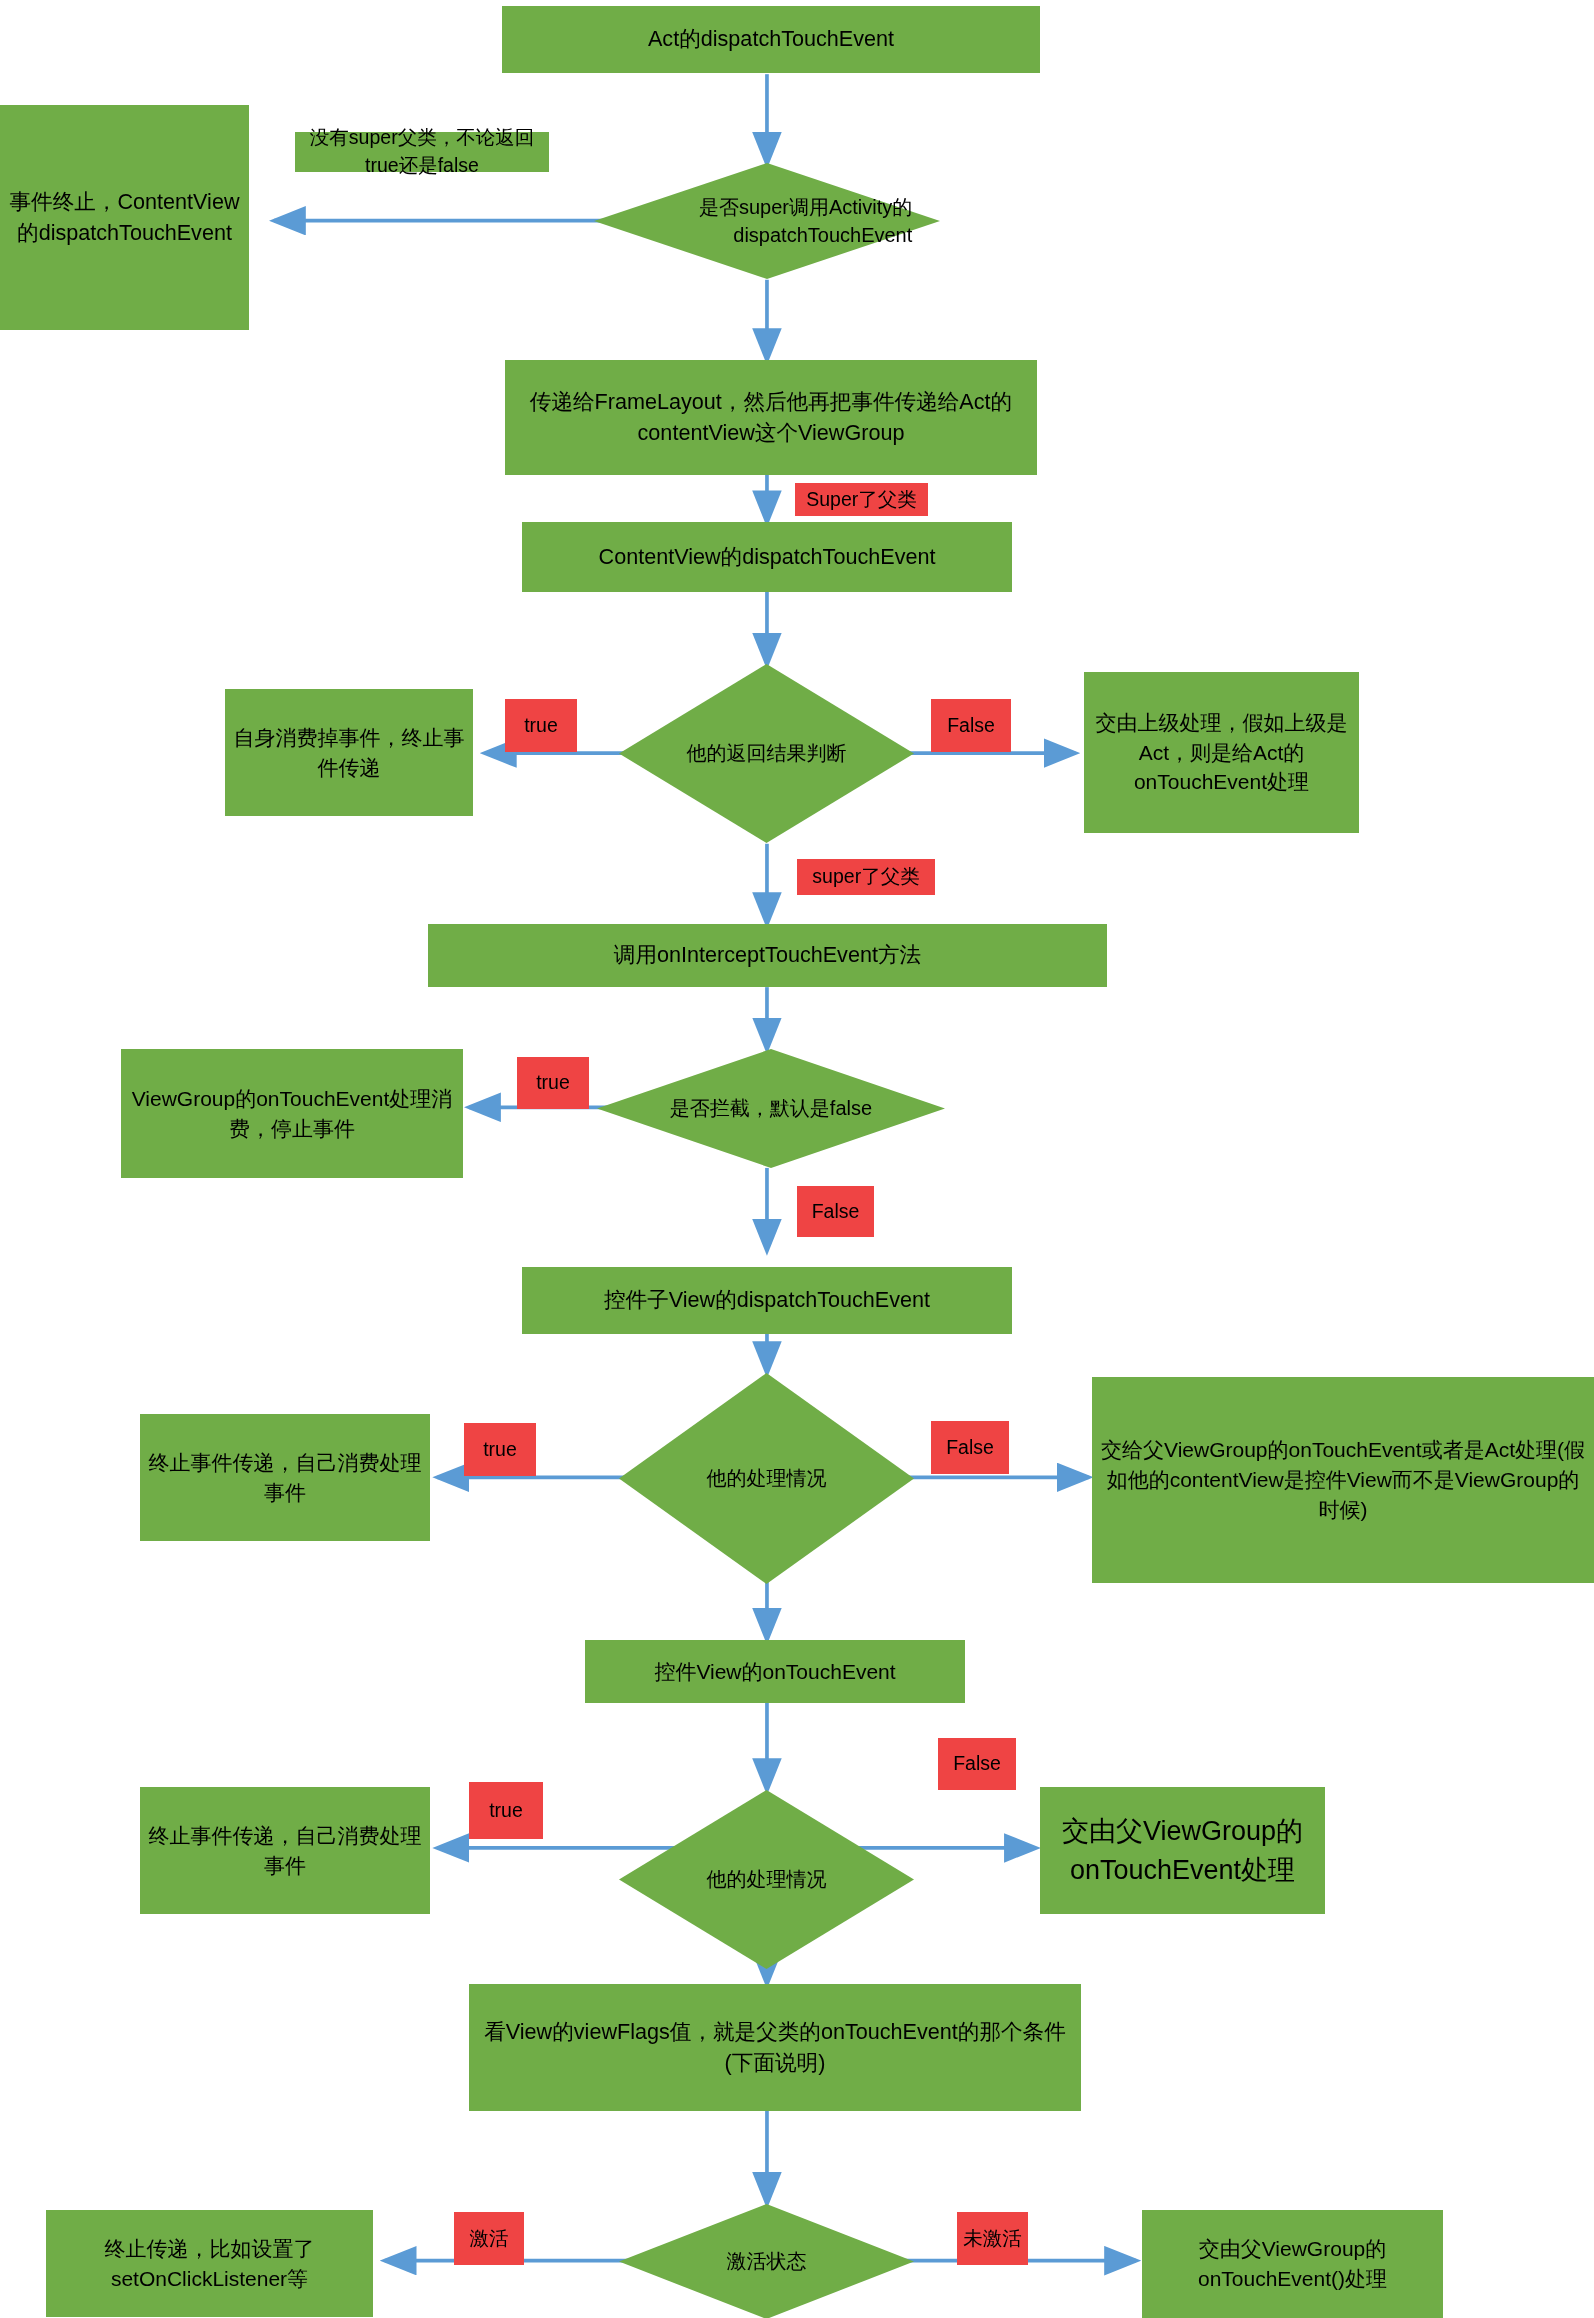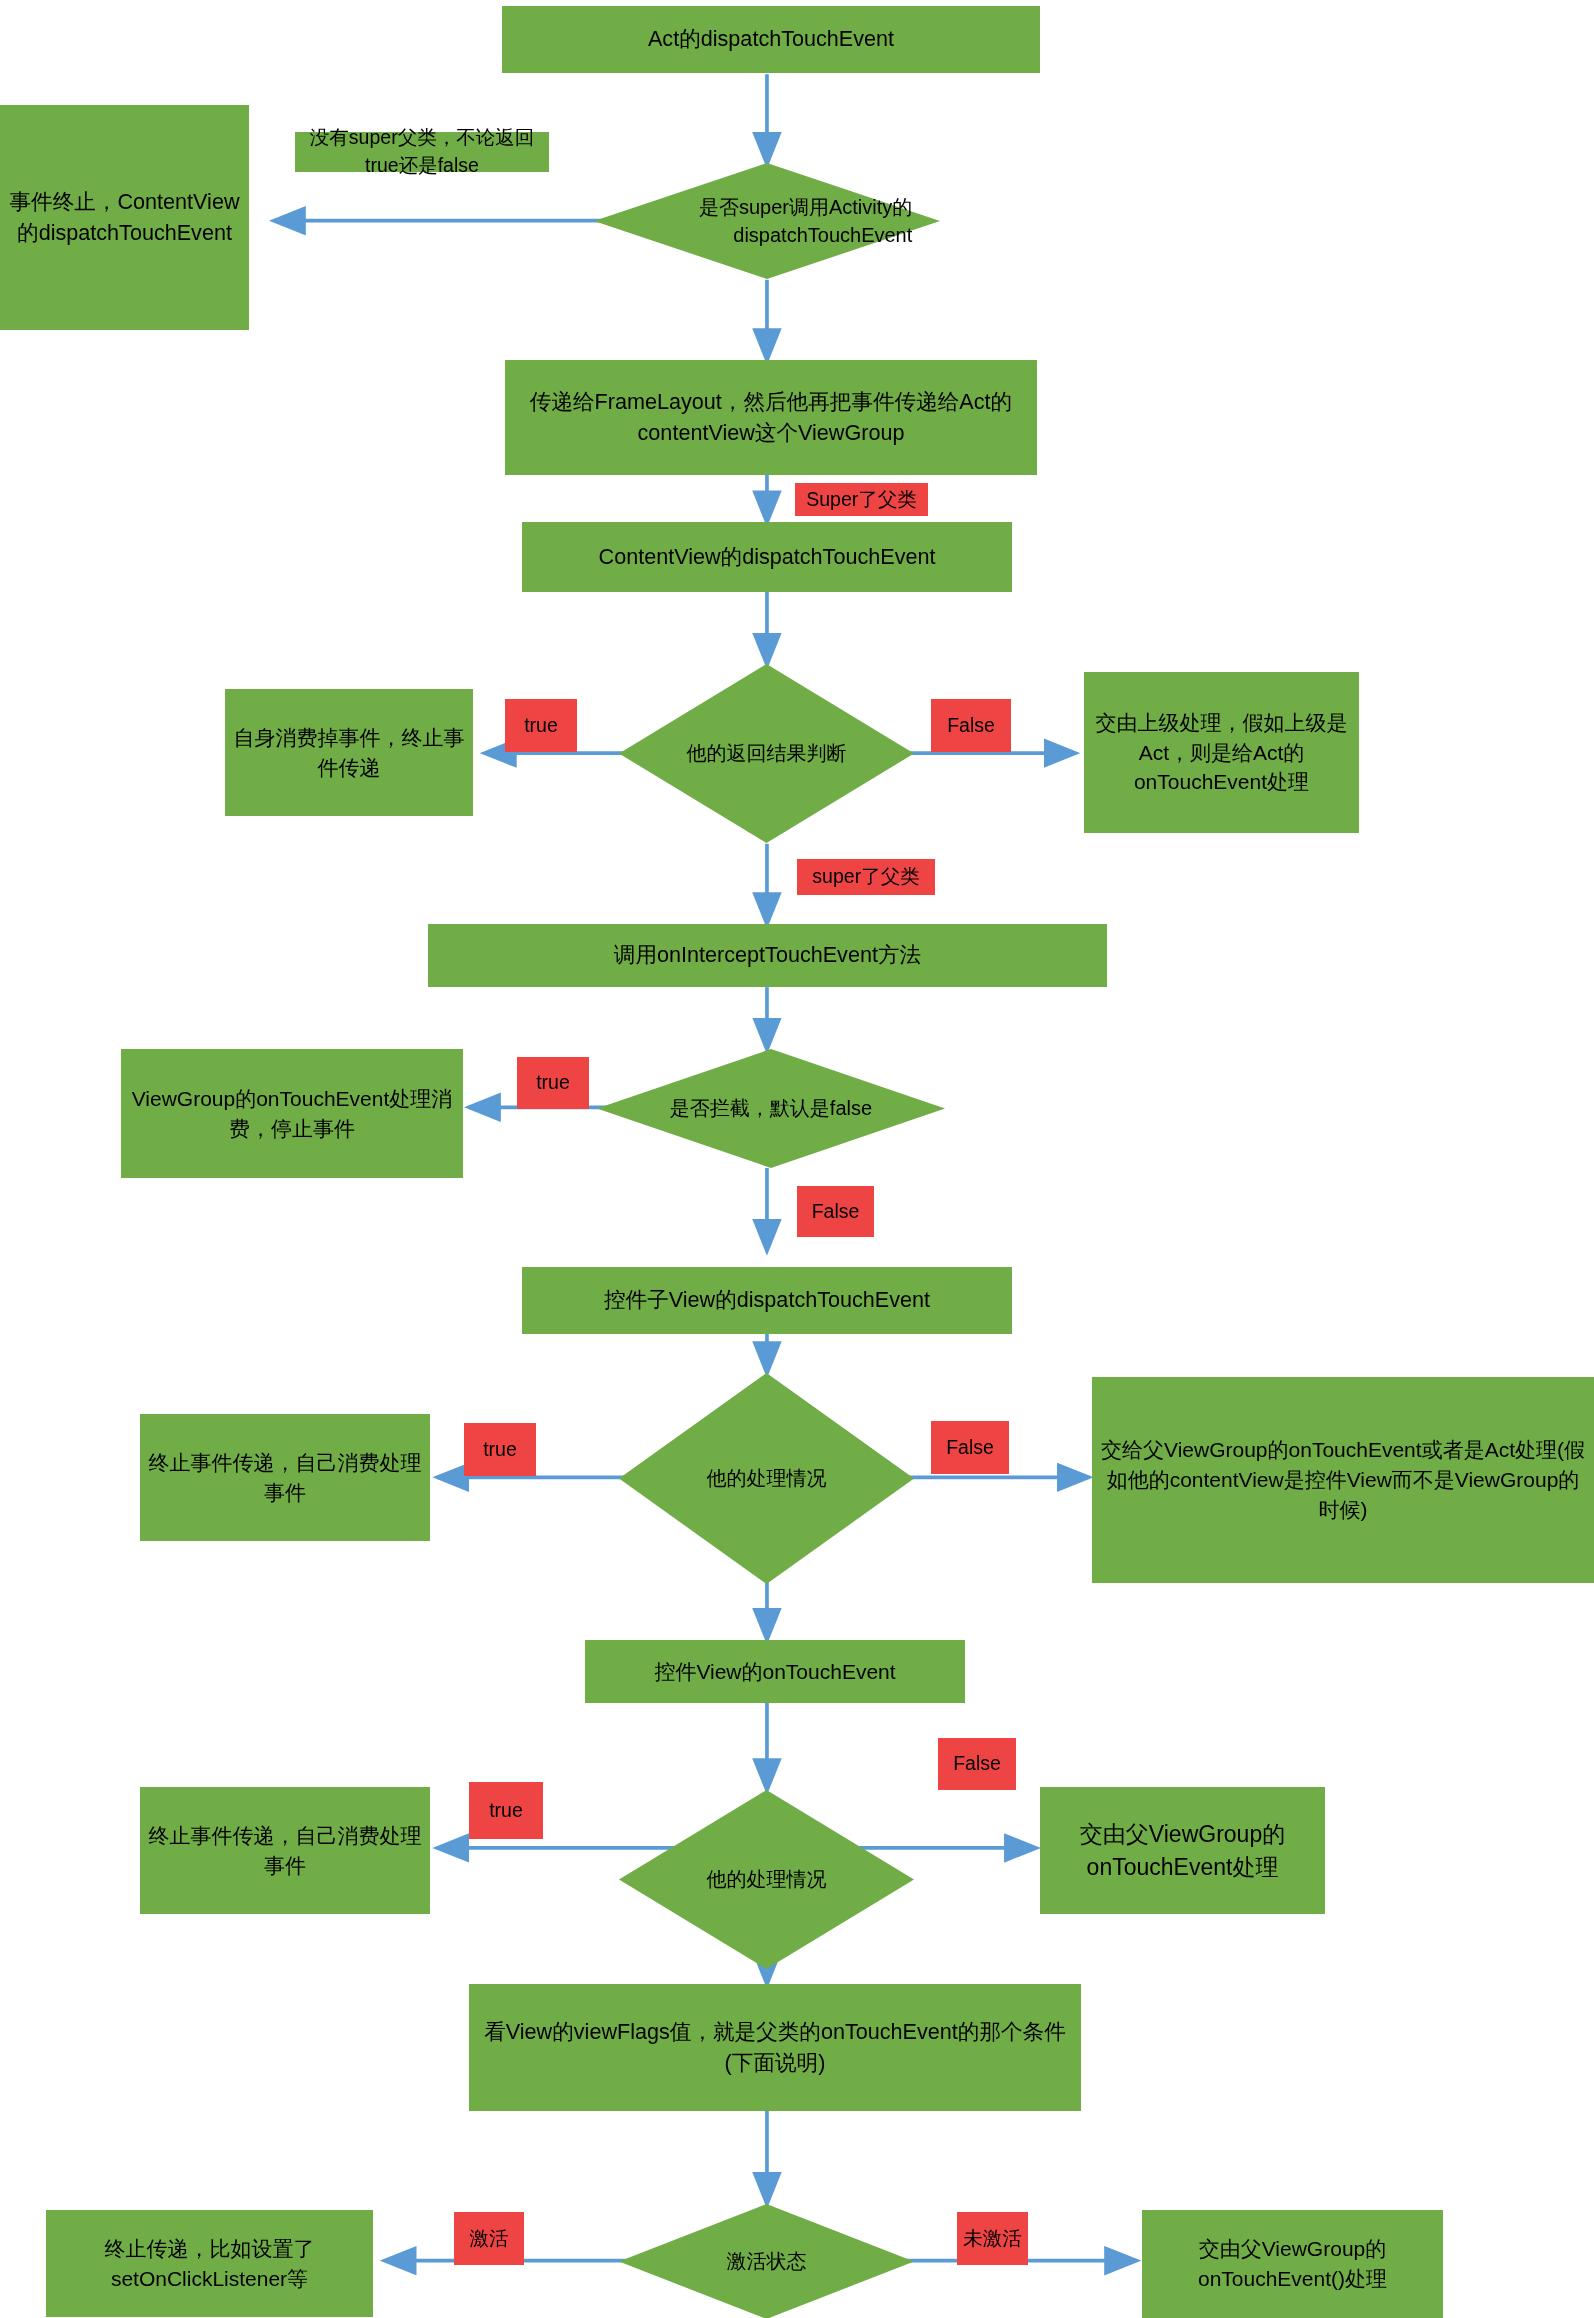--- a/index.html
+++ b/index.html
@@ -171,21 +171,21 @@
     <span>true</span>
   </div>
   <div class="node tag" style="left:938px;top:1738px;width:78px;height:52px;">
     <span>False</span>
   </div>
 
   <div class="node box" style="left:140px;top:1787px;width:290px;height:127px;font-size:21px;">
     <span>终止事件传递，自己消费处理事件</span>
   </div>
 
-  <div class="node box" style="left:1040px;top:1787px;width:285px;height:127px;font-size:23px;">
+  <div class="node box" style="left:1040px;top:1787px;width:285px;height:127px;font-size:27px;">
     <span>交由父ViewGroup的onTouchEvent处理</span>
   </div>
 
   <div class="node box" style="left:469px;top:1984px;width:612px;height:127px;font-size:21.6px;">
     <span>看View的viewFlags值，就是父类的onTouchEvent的那个条件(下面说明)</span>
   </div>
 
   <div class="diamond" style="left:619px;top:2204px;width:295px;height:115px;">
     <div class="shape"></div>
     <div class="txt" style="font-size:20px;">激活状态</div>

